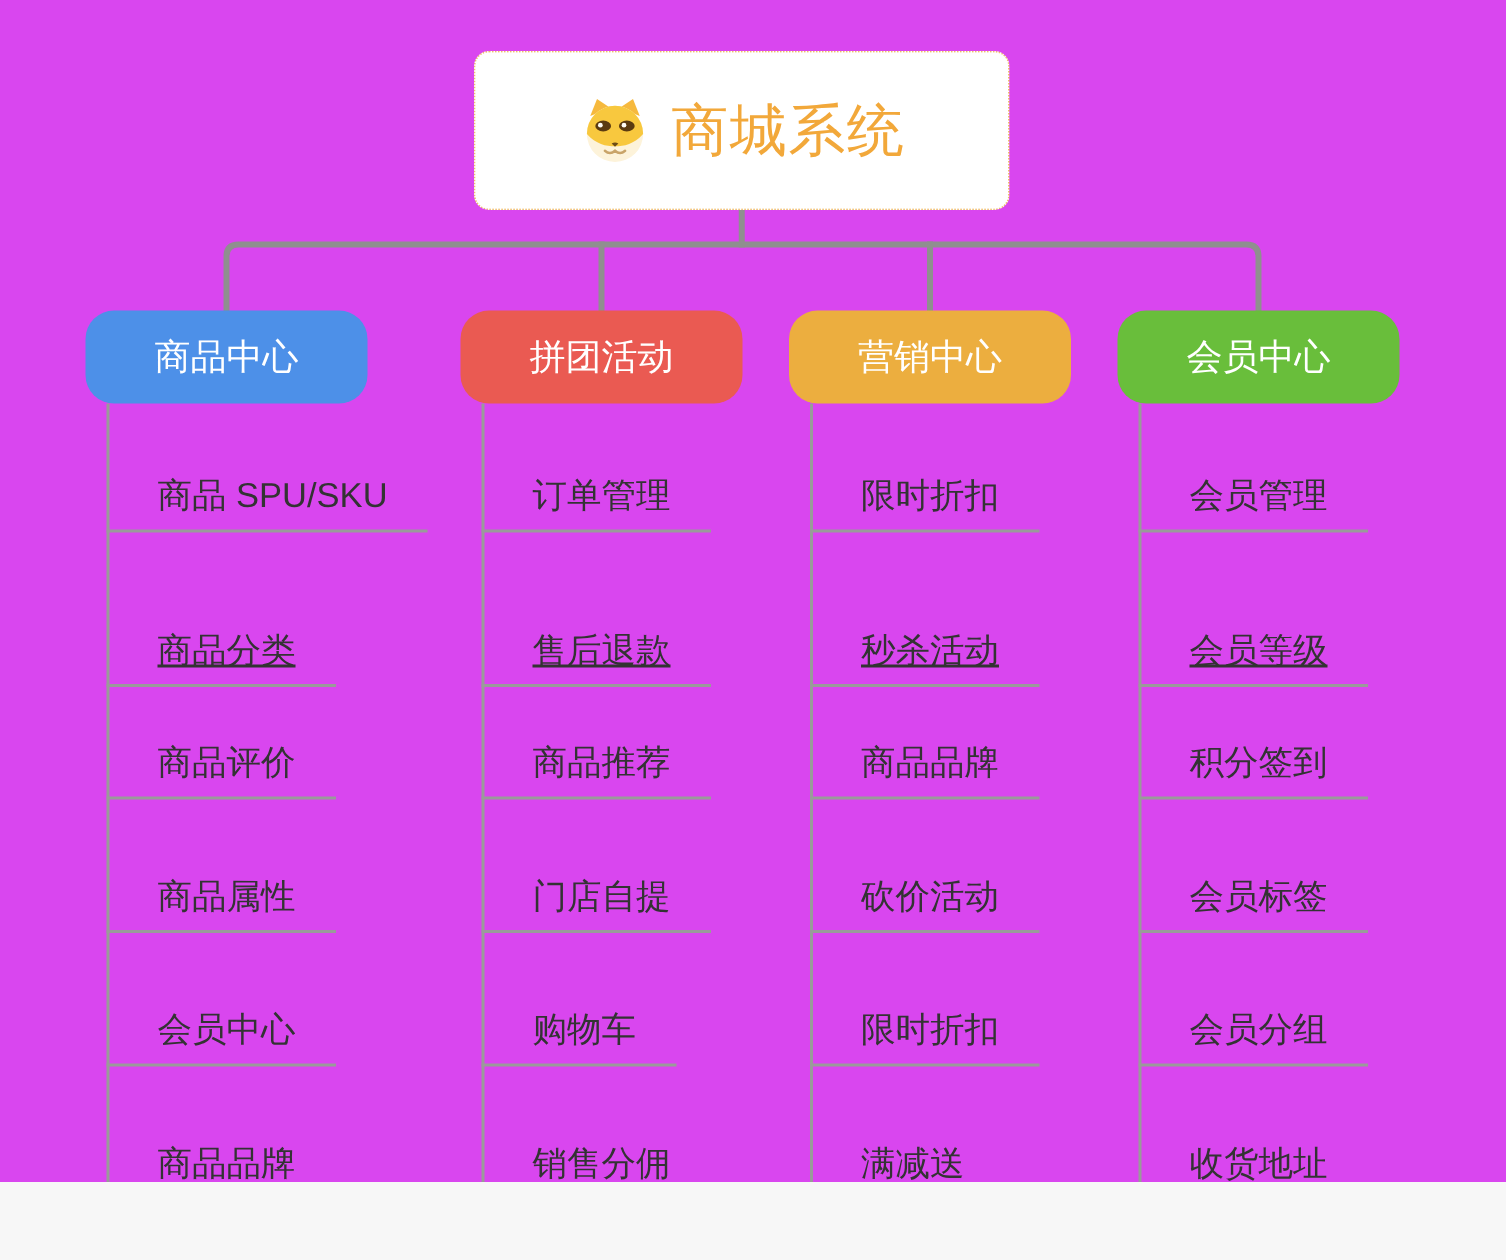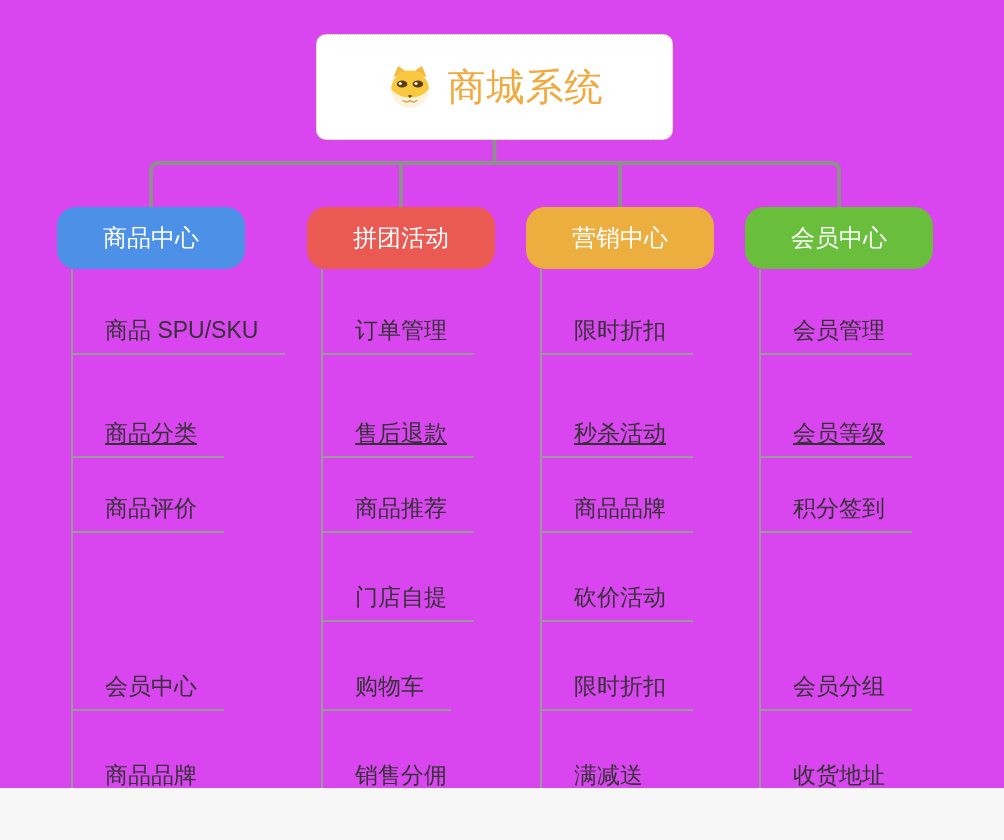--- a/index.html
+++ b/index.html
@@ -136,36 +136,38 @@
   <div class="branch-header b3" style="background: rgb(105, 190, 59);">会员中心</div>
 
   <div class="spine s0"></div>
   <div class="spine s1"></div>
   <div class="spine s2"></div>
   <div class="spine s3"></div>
 
   <div class="child col0 row0">商品 SPU/SKU</div>
   <div class="child col0 row1">商品分类</div>
   <div class="child col0 row2">商品评价</div>
+  <div class="child col0 row3">商品属性</div>
   <div class="child col0 row4">会员中心</div>
   <div class="child col0 row5">商品品牌</div>
 
   <div class="child col1 row0">订单管理</div>
   <div class="child col1 row1">售后退款</div>
   <div class="child col1 row2">商品推荐</div>
   <div class="child col1 row3">门店自提</div>
   <div class="child col1 row4">购物车</div>
   <div class="child col1 row5">销售分佣</div>
 
   <div class="child col2 row0">限时折扣</div>
   <div class="child col2 row1">秒杀活动</div>
   <div class="child col2 row2">商品品牌</div>
   <div class="child col2 row4">限时折扣</div>
   <div class="child col2 row3">砍价活动</div>
   <div class="child col3 row0">会员管理</div>
 
   <div class="child col2 row5">满减送</div>
   <div class="child col3 row1">会员等级</div>
   <div class="child col3 row2">积分签到</div>
+  <div class="child col3 row3">会员标签</div>
   <div class="child col3 row4">会员分组</div>
   <div class="child col3 row5">收货地址</div>
 
 </div>
 
 </body></html>

